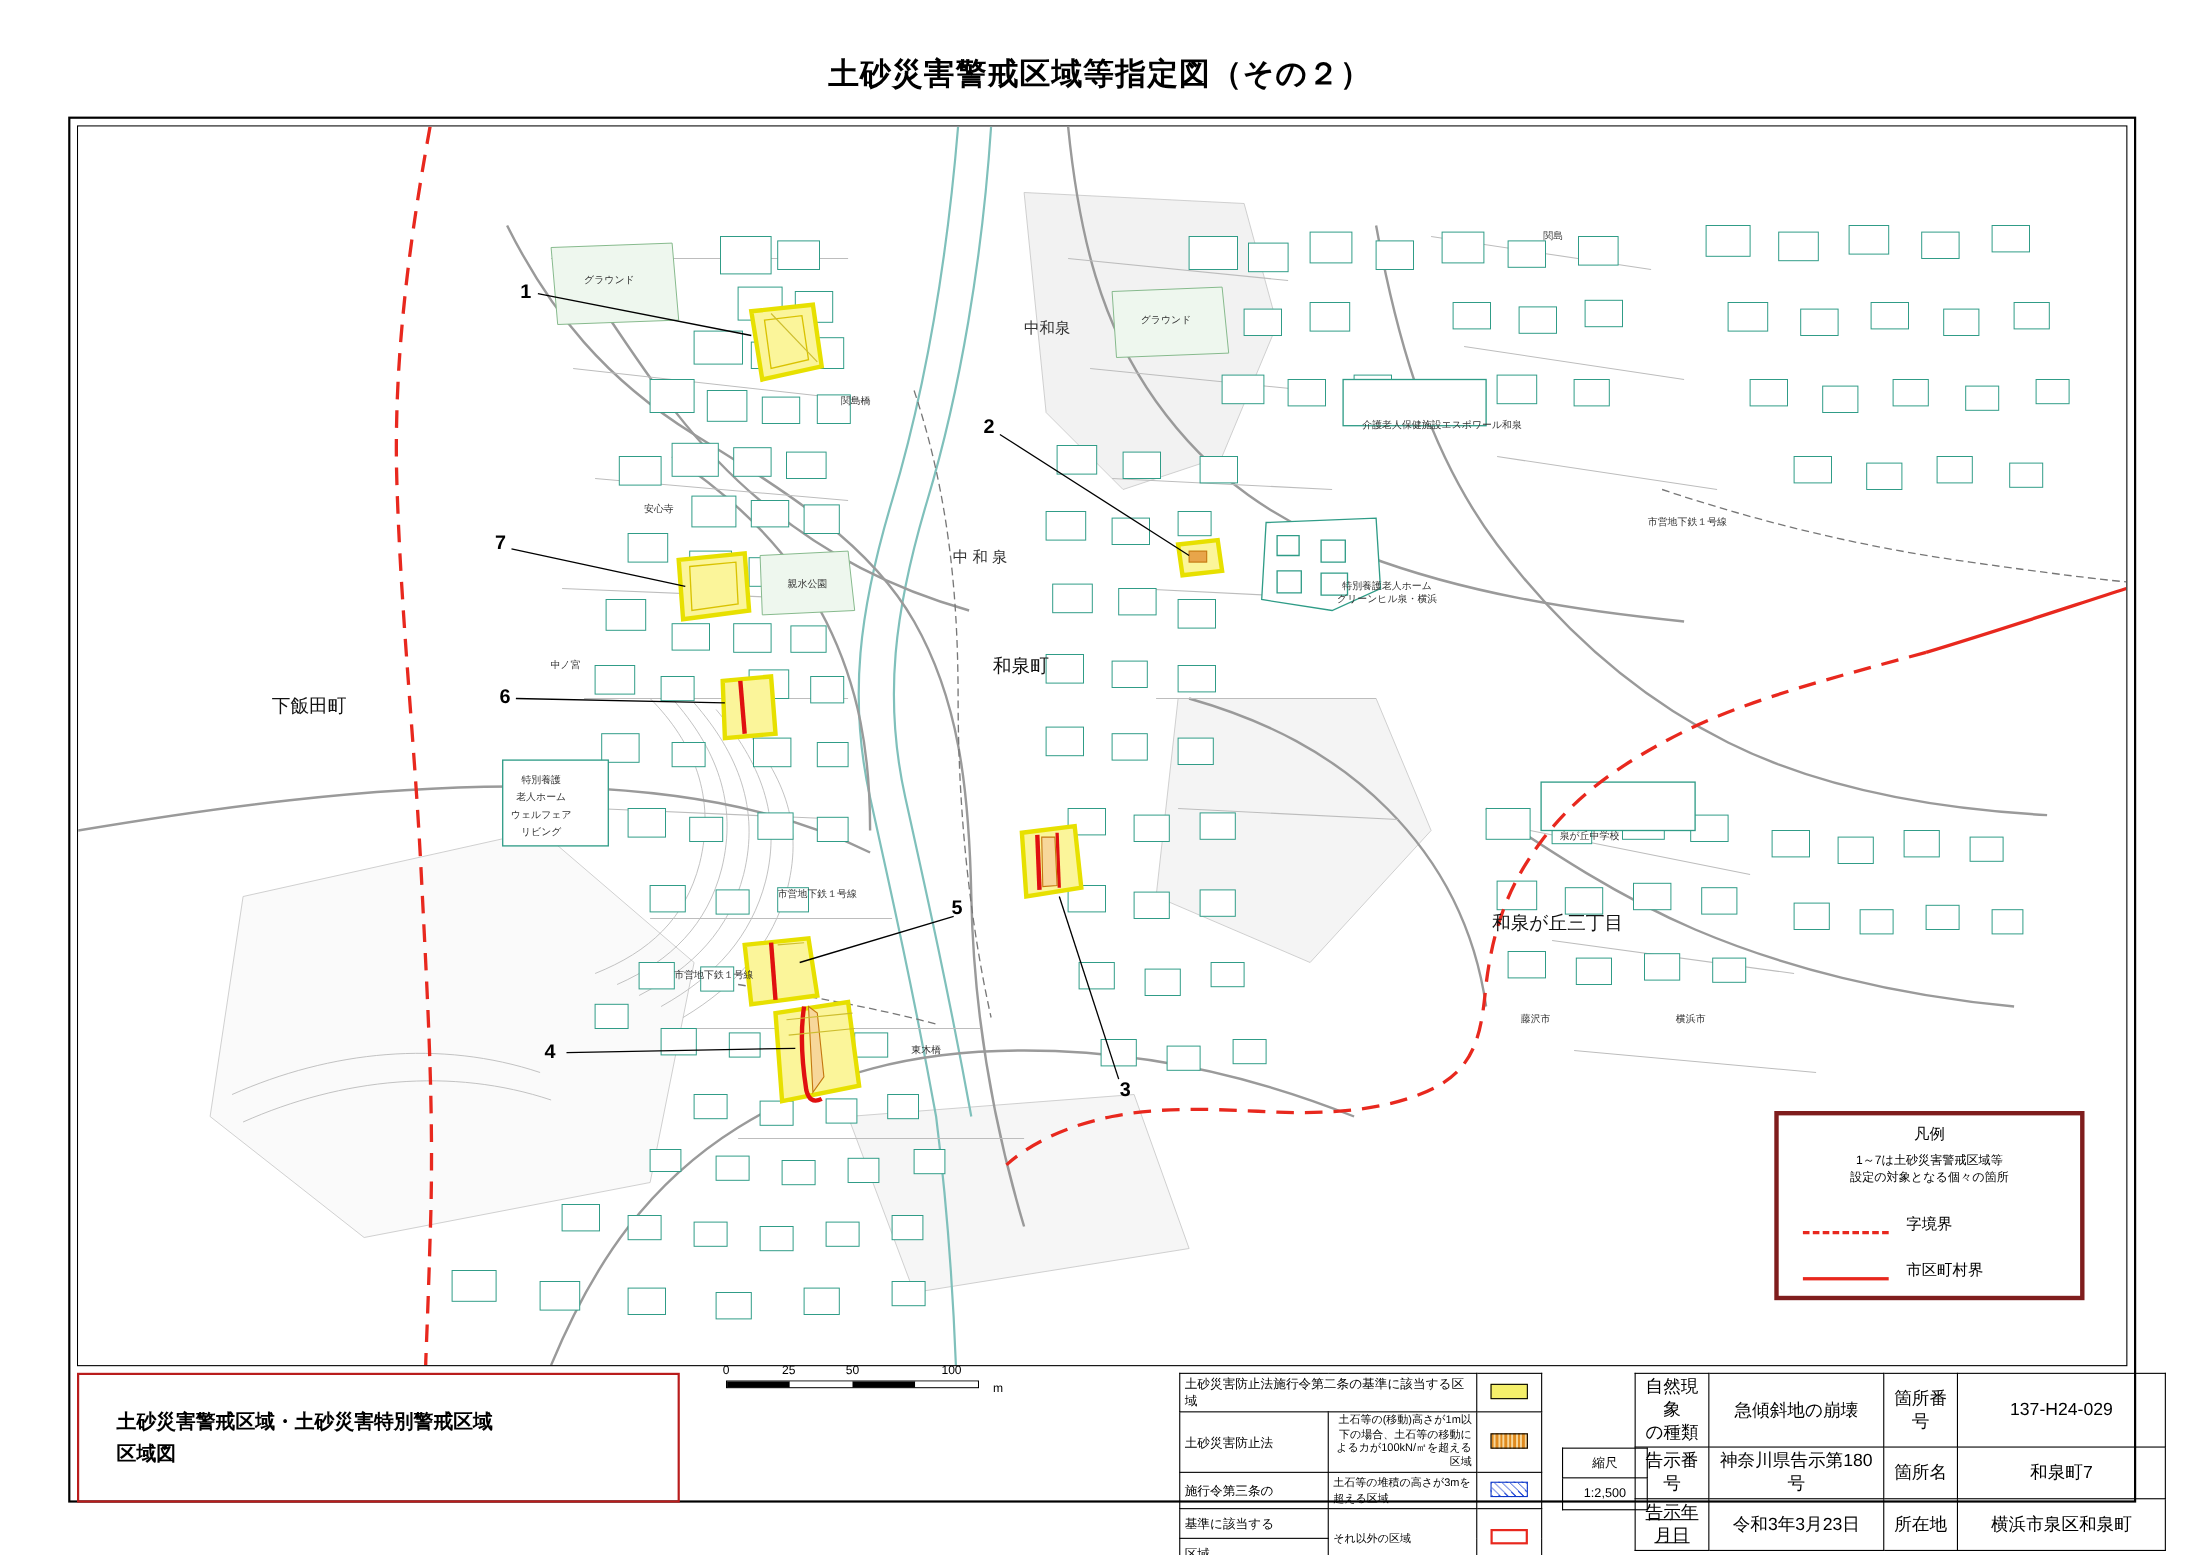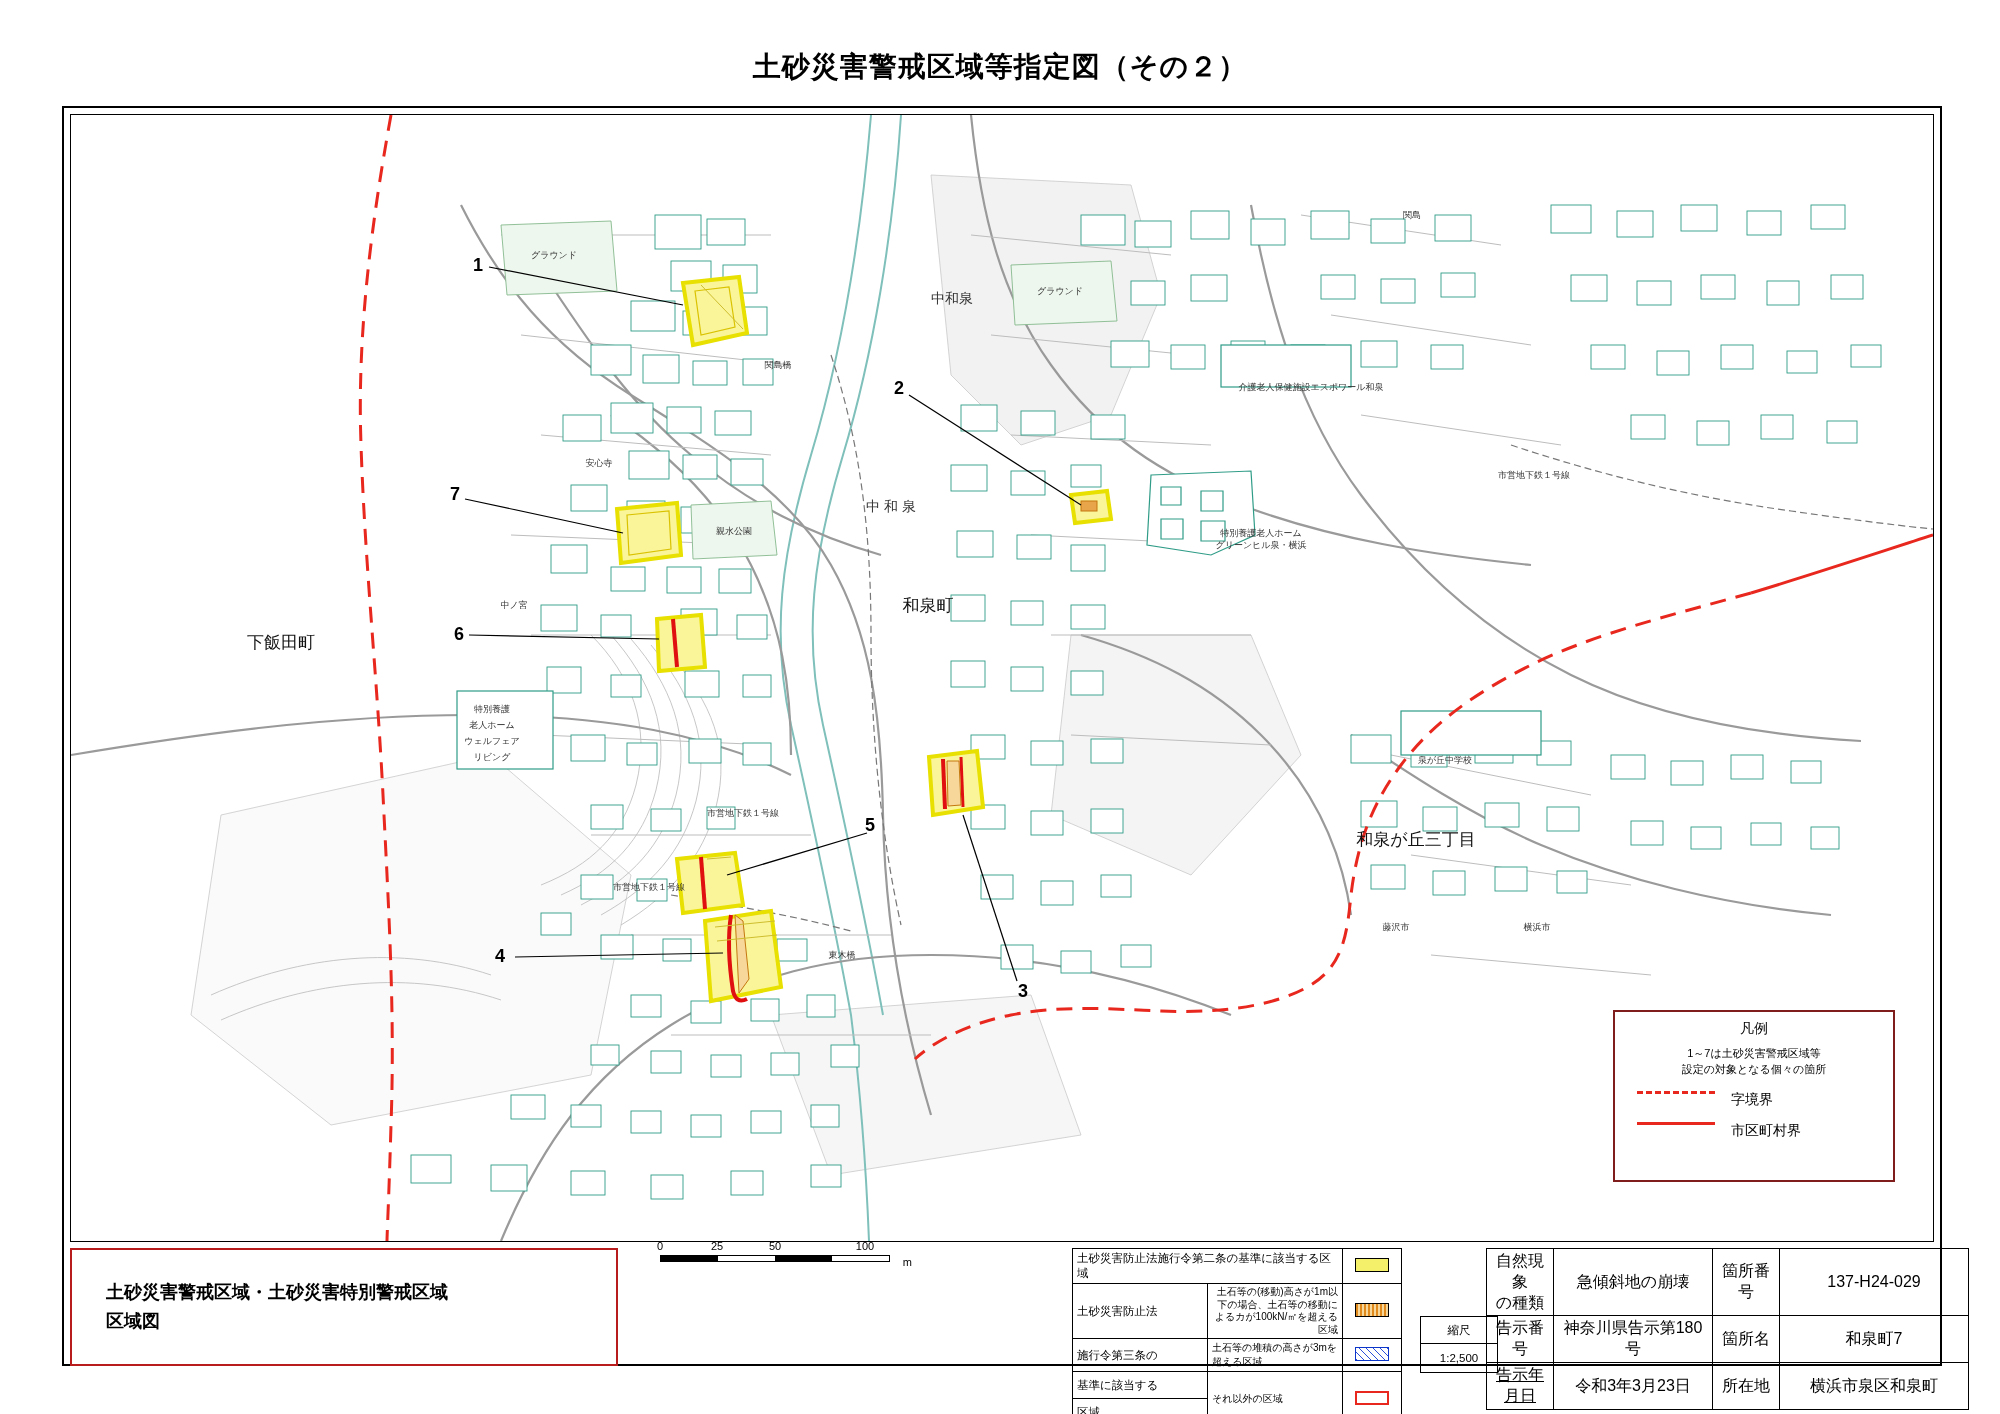--- a/index.html
+++ b/index.html
@@ -82,39 +82,39 @@
     font-weight: bold;
     transform: translate(-50%, -50%);
     color: #000;
   }
 
   
   .legend-box {
     position: absolute;
     left: 1613px; top: 1010px;
     width: 282px; height: 172px;
-    border: 2px solid #7f1d1d;
+    border: 4px solid #7f1d1d;
     background: #fff;
     box-sizing: border-box;
   }
   .legend-title {
     text-align: center;
     font-size: 14px;
     margin-top: 8px;
   }
   .legend-desc {
     text-align: center;
     font-size: 11px;
     line-height: 1.45;
     margin-top: 8px;
   }
   .legend-row {
     display: flex;
-    align-items: flex-start;
-    margin-top: 13px;
+    align-items: flex-end;
+    margin-top: 24px;
     padding-left: 22px;
   }
   .legend-swatch {
     width: 78px; height: 0;
     margin-right: 16px;
   }
   .legend-swatch.dashed {
     border-top: 3px dashed #e8281e;
   }
   .legend-swatch.solid {

